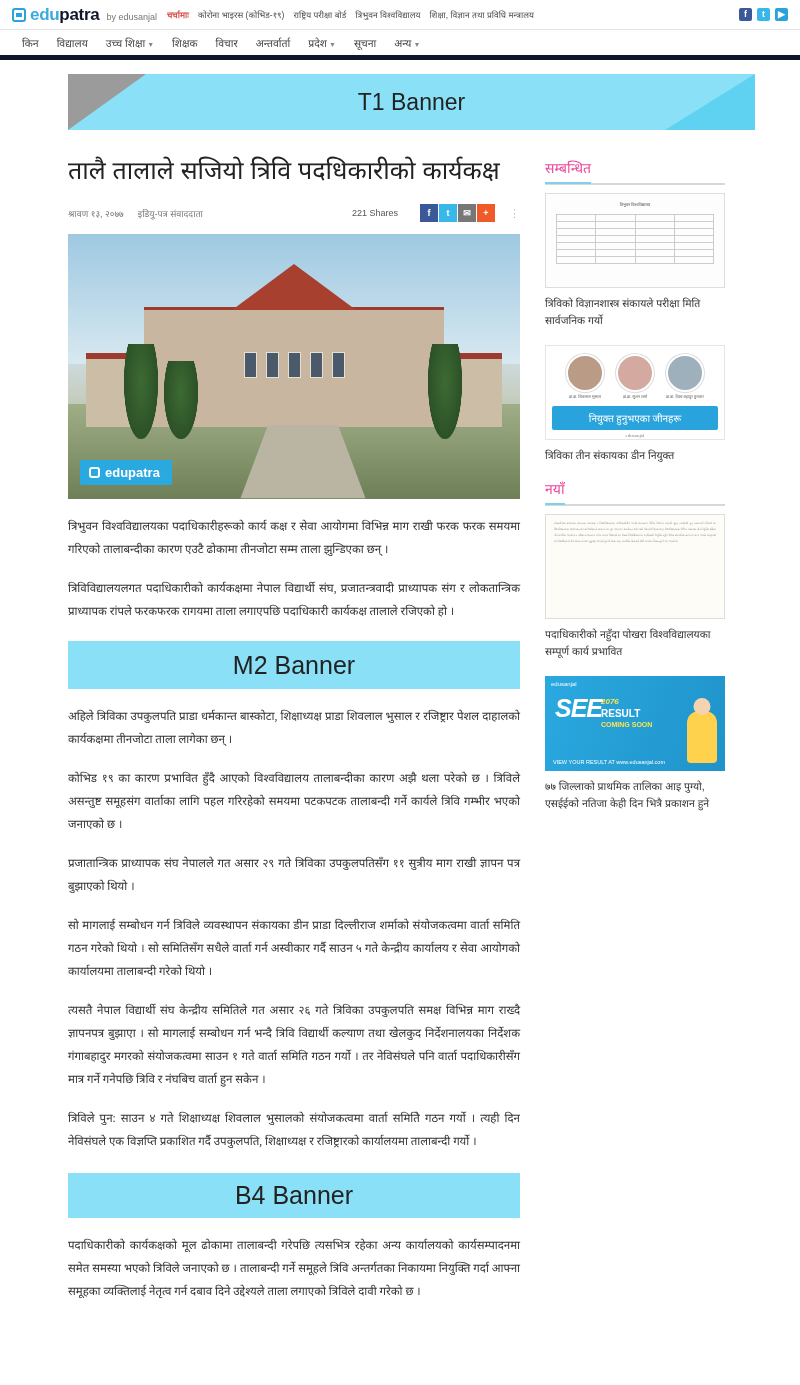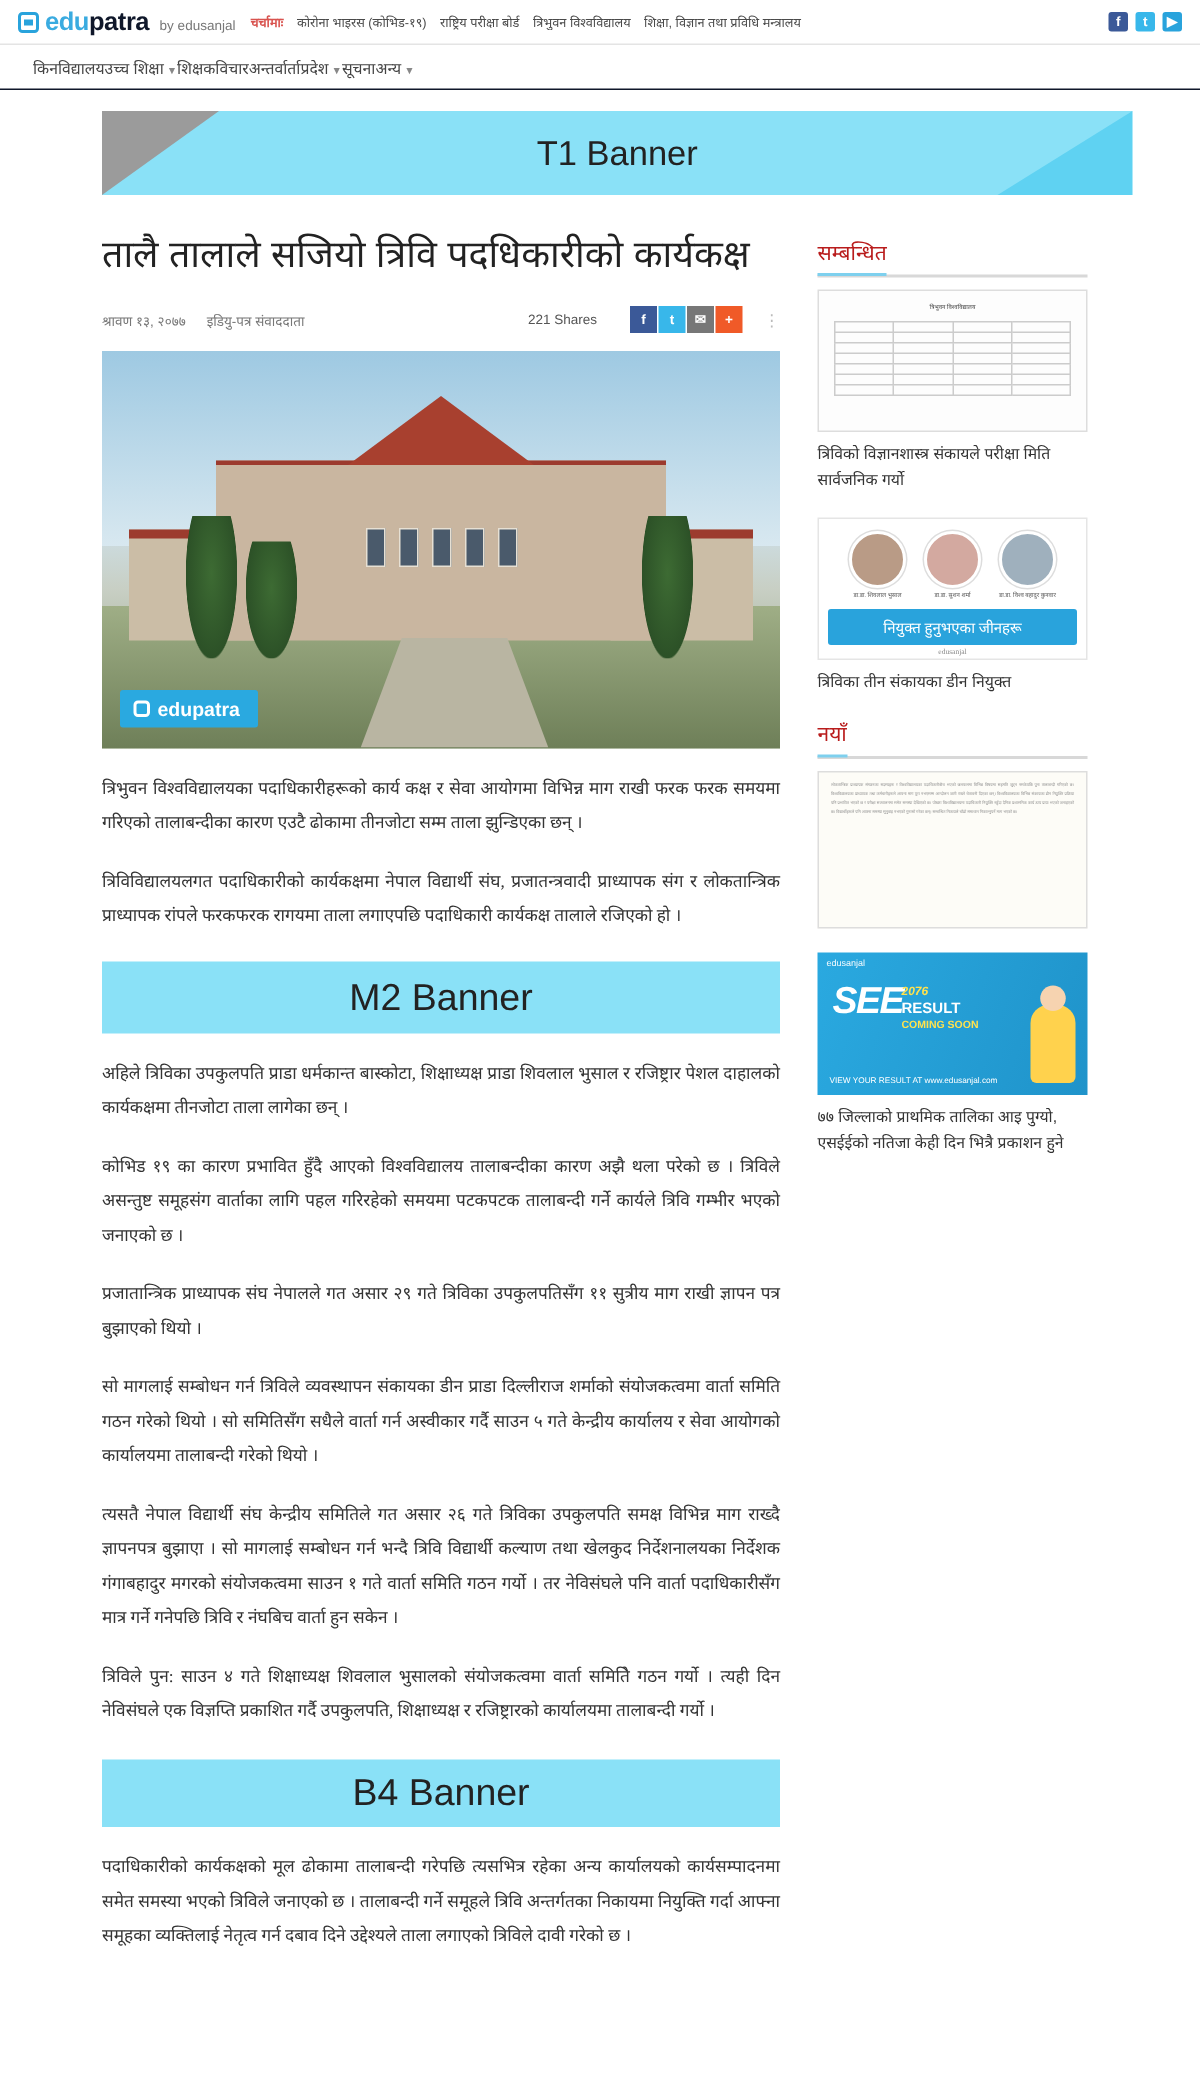--- a/index.html
+++ b/index.html
@@ -83,23 +83,24 @@
     line-height: 1;
   }
   .sicon.fb { background: #3b5998; }
   .sicon.tw { background: #38b7ea; }
   .sicon.yt { background: #29a3dc; }
 
   
   .nav {
     display: flex;
     align-items: center;
+    gap: 18px;
     height: 30px;
     padding: 0 22px;
-    border-bottom: 1px solid #0f172a;
+    border-bottom: 5px solid #0f172a;
     font-size: 10.5px;
     color: #444;
   }
   .nav-item { cursor: pointer; white-space: nowrap; }
   .caret { font-size: 7px; color: #888; margin-left: 2px; }
 
   
   .banner {
     background: #8ae1f7;
     display: flex;
@@ -257,21 +258,21 @@
     font-family: Liberation Serif, serif;
   }
   .m2 { height: 48px; margin: 18px 0 4px; }
   .m3 { height: 48px; margin: 20px 0 4px; }
   .b4 { height: 45px; margin: 20px 0 4px; }
 
   
   .side h3 {
     font-size: 14px;
     font-weight: normal;
-    color: #b91c1c;
+    color: #ec4899;
     margin: 0 0 8px 0;
     padding-bottom: 6px;
     border-bottom: 2px solid #d8d8d8;
   }
   .side h3 span { border-bottom: 2px solid #7ed0ee; padding-bottom: 6px; }
   .side-item { margin-bottom: 16px; }
   .side-thumb {
     width: 100%;
     height: 95px;
     border: 1px solid #ddd;
@@ -557,20 +558,21 @@
         </div>
         <div class="side-cap">त्रिविका तीन संकायका डीन नियुक्त</div>
       </div>
 
       <h3><span>नयाँ</span></h3>
 
       <div class="side-item">
         <div class="news-thumb">
           लोकतान्त्रिक प्राध्यापक संगठनका सदस्यहरू र विश्वविद्यालयका पदाधिकारीबीच भएको छलफलमा विभिन्न विषयमा सहमति जुट्न नसकेपछि पुनः तालाबन्दी गरिएको छ। विश्वविद्यालयका प्राध्यापक तथा कर्मचारीहरूले आफ्ना माग पूरा नभएसम्म आन्दोलन जारी राख्ने चेतावनी दिएका छन्। विश्वविद्यालयका विभिन्न संकायका डीन नियुक्ति प्रक्रिया पनि प्रभावित भएको छ र परीक्षा सञ्चालनमा समेत समस्या देखिएको छ। पोखरा विश्वविद्यालयमा पदाधिकारी नियुक्ति नहुँदा दैनिक प्रशासनिक कार्य ठप्प प्रायः भएको जनाइएको छ। विद्यार्थीहरूले पनि आफ्ना समस्या सुनुवाइ नभएको गुनासो गरेका छन्। सम्बन्धित निकायले चाँडो समाधान निकाल्नुपर्ने माग भएको छ।
         </div>
+        <div class="side-cap">पदाधिकारीको नहुँदा पोखरा विश्वविद्यालयका सम्पूर्ण कार्य प्रभावित</div>
       </div>
 
       <div class="side-item">
         <div class="see-ad">
           <span class="ad-brand">edusanjal</span>
           <span class="ad-see">SEE</span>
           <span class="ad-year">2076</span>
           <span class="ad-result">RESULT</span>
           <span class="ad-coming">COMING SOON</span>
           <span class="ad-foot">VIEW YOUR RESULT AT  www.edusanjal.com</span>

